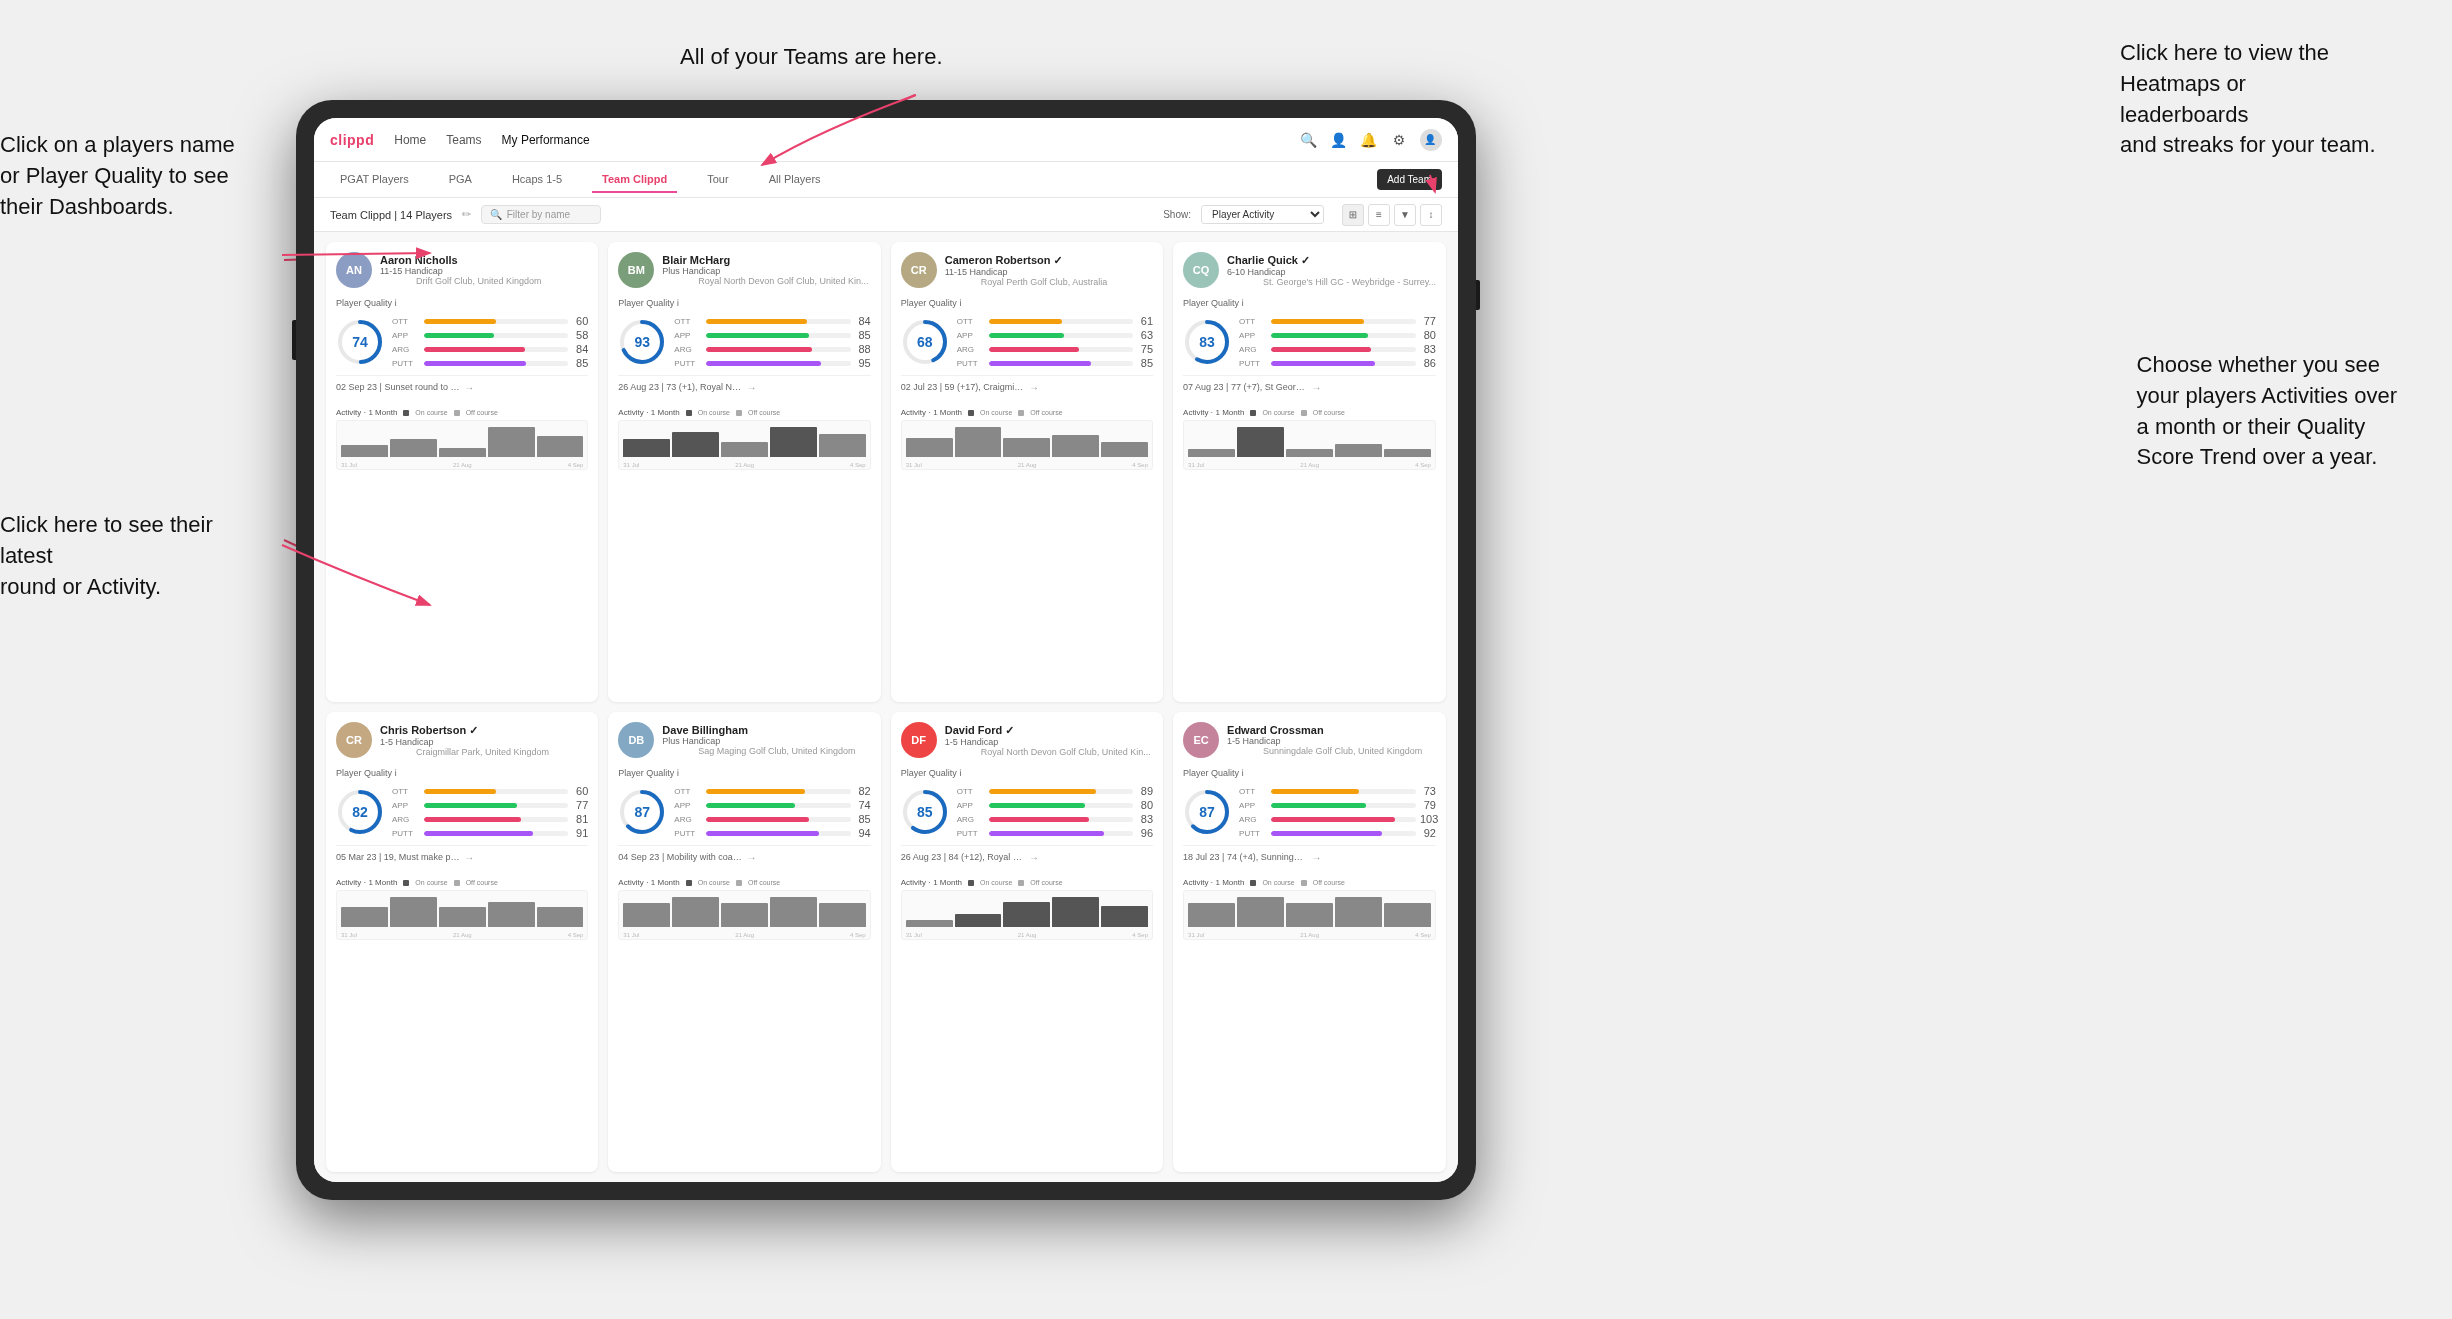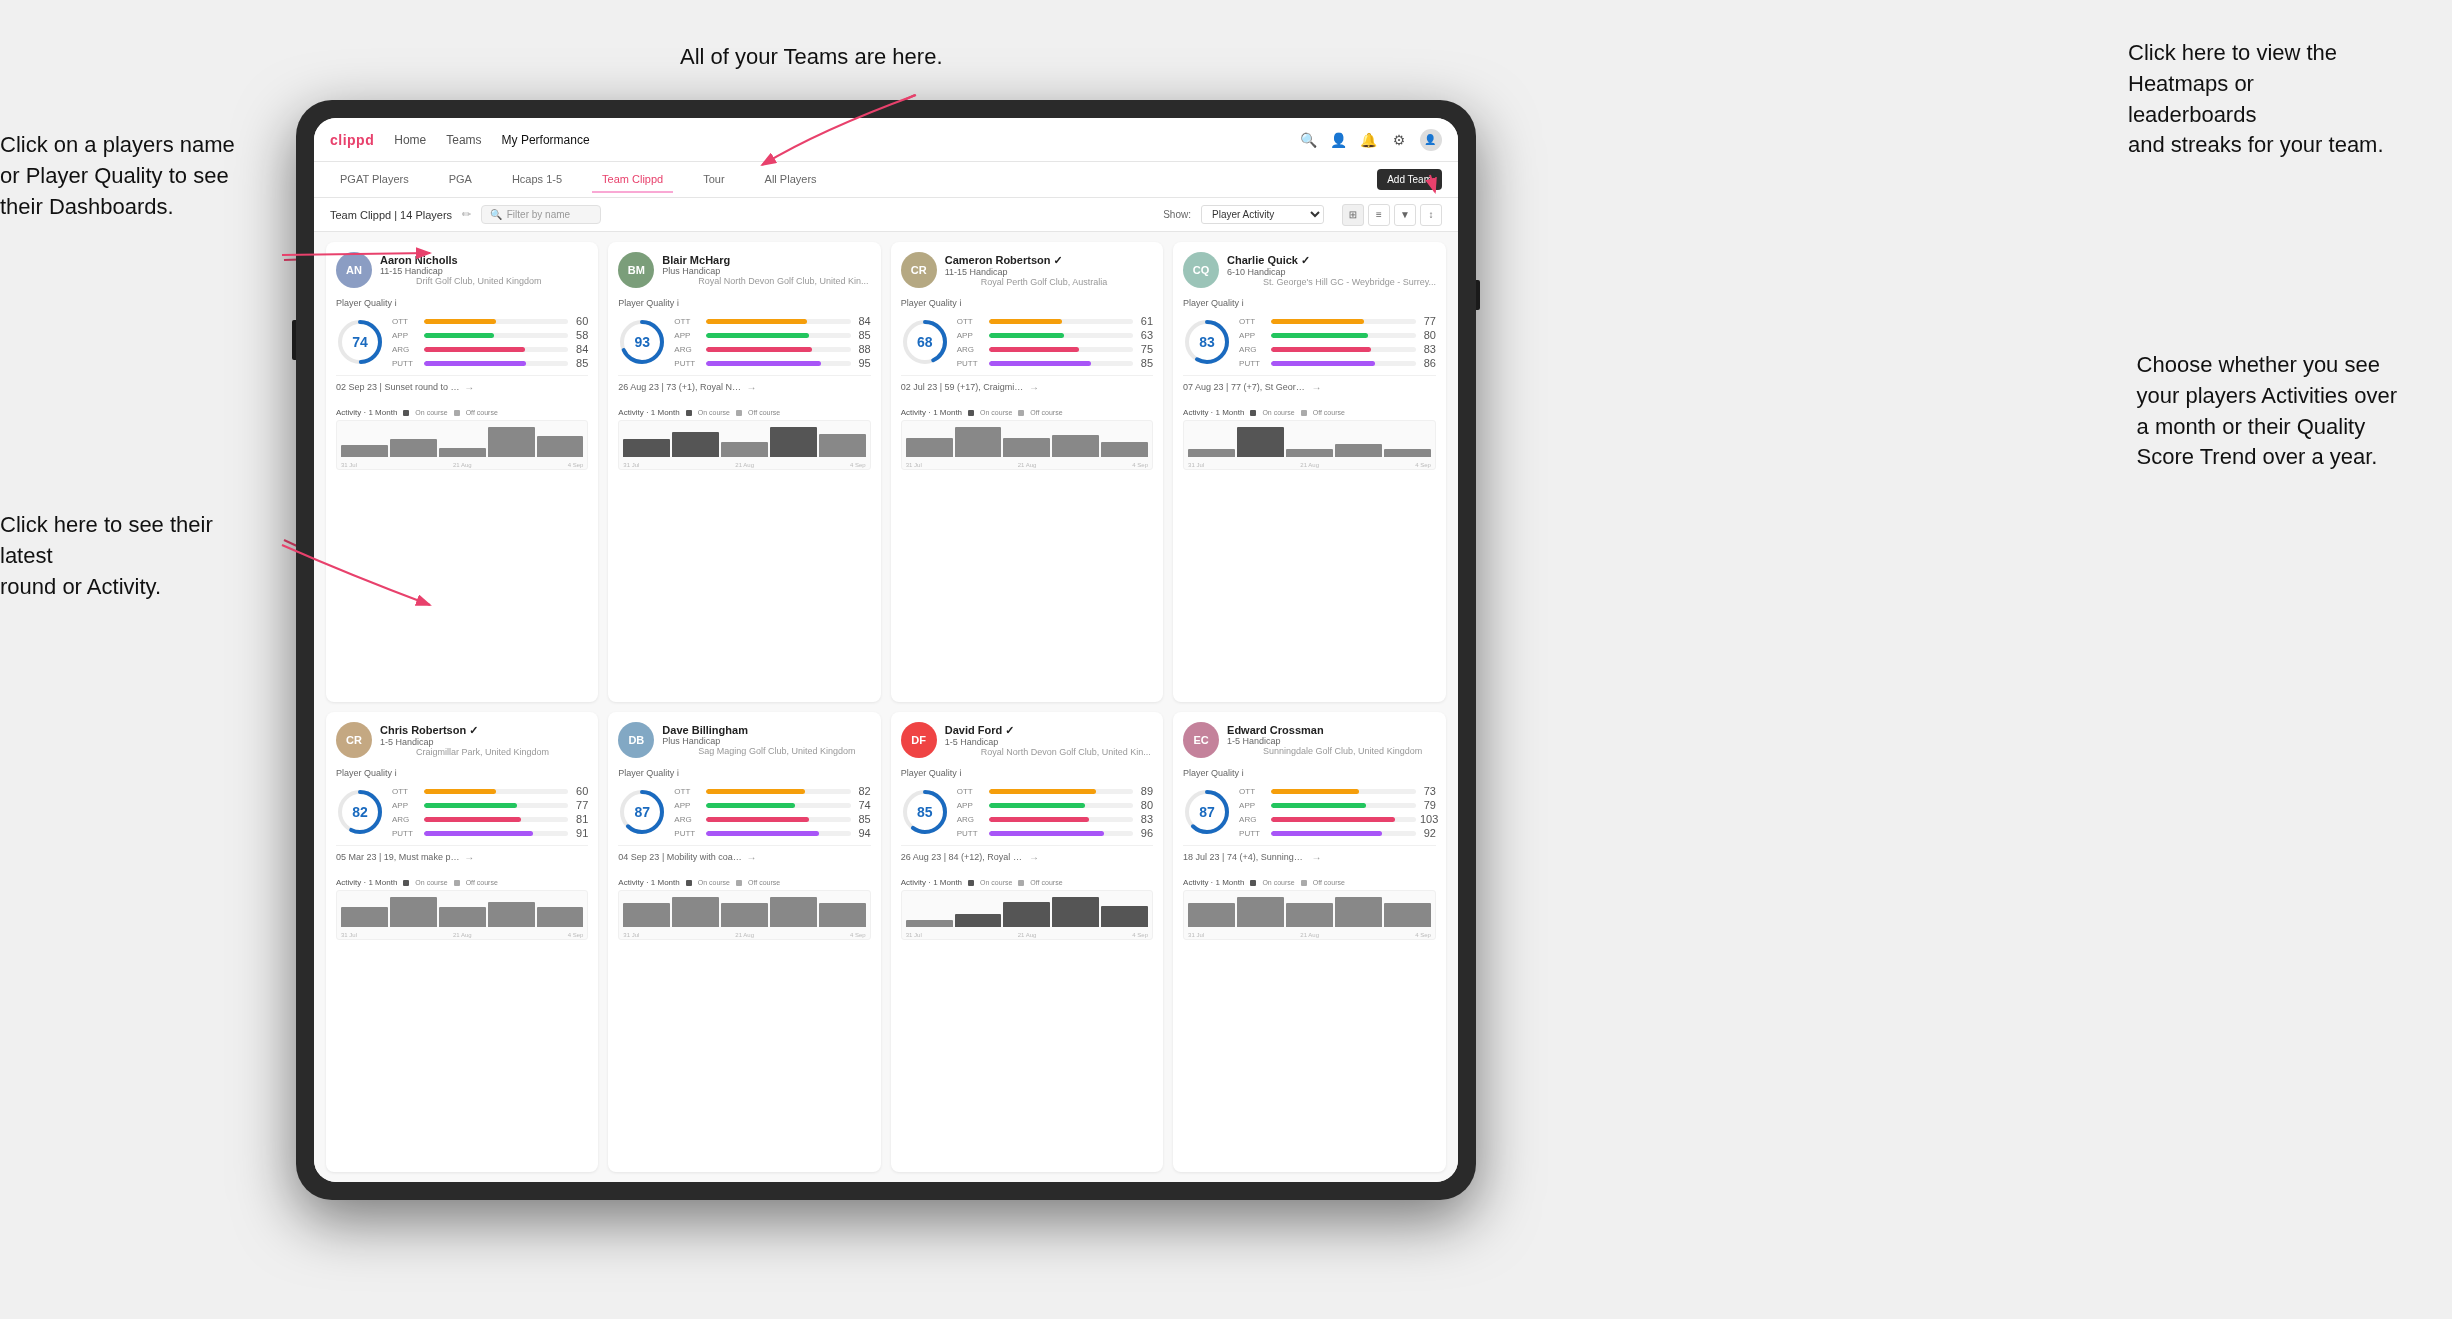--- a/index.html
+++ b/index.html
@@ -107,22 +107,22 @@
     }
     .tab-item {
       font-size: 11px;
       color: #666;
       padding: 6px 10px;
       cursor: pointer;
       border-bottom: 2px solid transparent;
     }
     .tab-item.active {
       color: #e8416c;
-      border-bottom: 2px solid #f9a8d4;
-      font-weight: 400;
+      border-bottom: 2px solid #ec4899;
+      font-weight: 700;
     }
     .add-team-btn {
       margin-left: auto;
       background: #2d2d2d;
       color: #fff;
       font-size: 10px;
       padding: 5px 10px;
       border-radius: 4px;
       cursor: pointer;
     }
@@ -403,21 +403,21 @@
   <line x1="284" y1="540" x2="435" y2="610" stroke="#e8416c" stroke-width="2" marker-end="url(#arrow)"></line>
   <defs>
     <marker id="arrow" markerWidth="8" markerHeight="8" refX="6" refY="3" orient="auto">
       <path d="M0,0 L0,6 L8,3 z" fill="#e8416c"></path>
     </marker>
   </defs>
 </svg>
 
 <div class="annotation" style="left: 680px; top: 42px; text-align: center;">All of your Teams are here.</div>
 
-<div class="annotation" style="right: 64px; top: 38px; text-align: left; max-width: 260px;">Click here to view the<br>Heatmaps or leaderboards<br>and streaks for your team.</div>
+<div class="annotation" style="right: 72px; top: 38px; text-align: left; max-width: 260px;">Click here to view the<br>Heatmaps or leaderboards<br>and streaks for your team.</div>
 
 <div class="annotation" style="left: 0px; top: 130px; max-width: 240px;">Click on a players name<br>or Player Quality to see<br>their Dashboards.</div>
 
 <div class="annotation" style="left: 0px; top: 510px; max-width: 260px;">Click here to see their latest<br>round or Activity.</div>
 
 <div class="annotation" style="right: 55px; top: 350px; max-width: 300px;">Choose whether you see<br>your players Activities over<br>a month or their Quality<br>Score Trend over a year.</div>
 
 <div class="ipad-frame">
 
   <div style="position:absolute; left:-4px; top:220px; width:4px; height:40px; background:#1a1a1a; border-radius:2px 0 0 2px;"></div>

